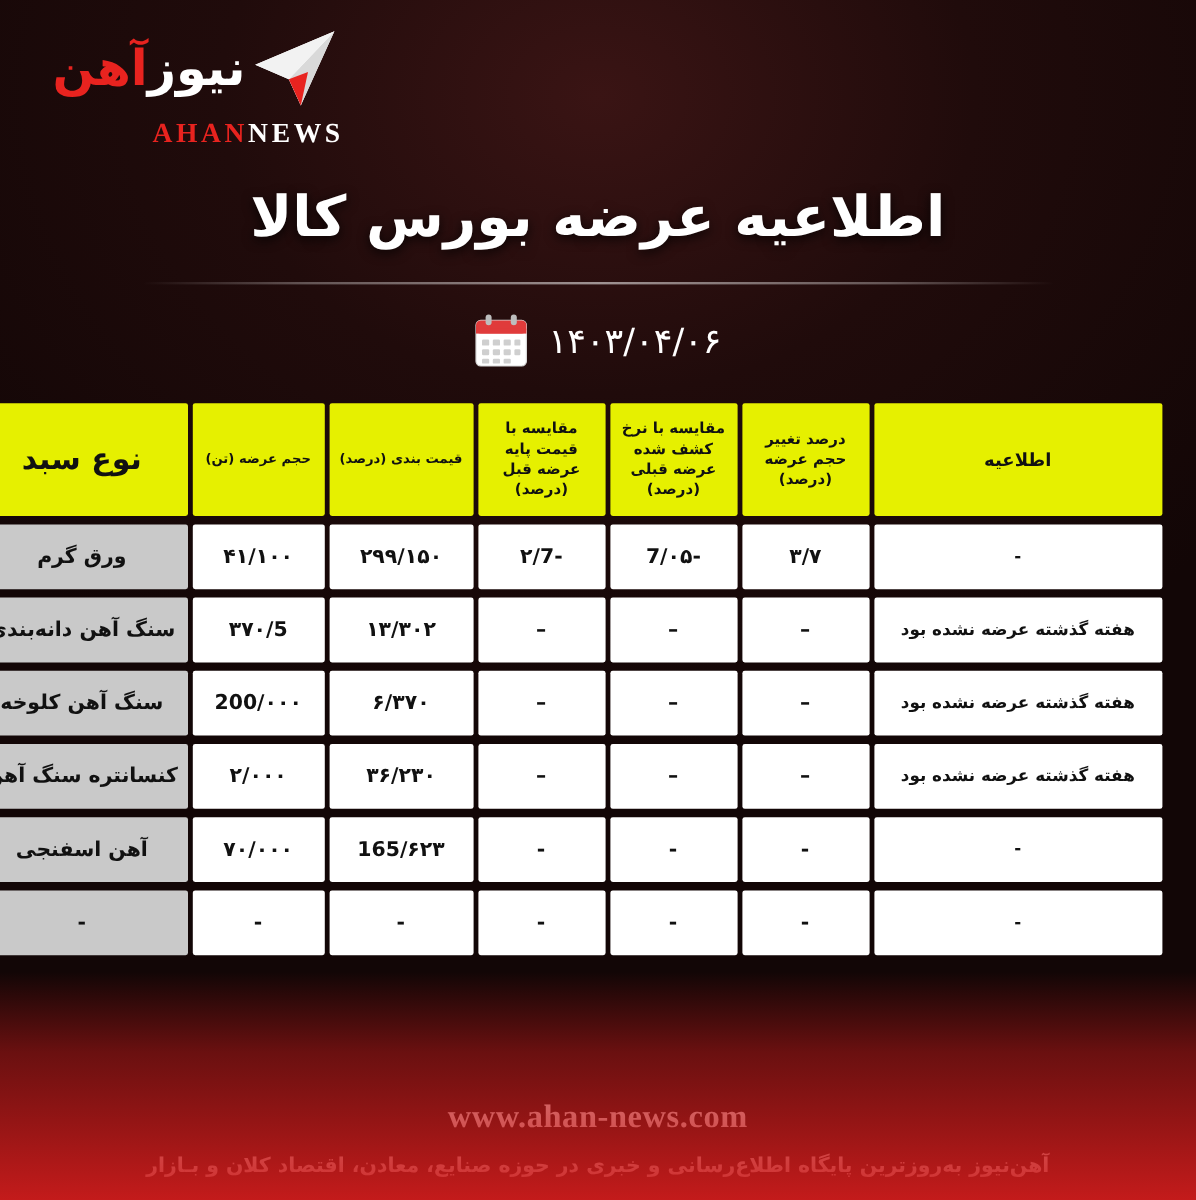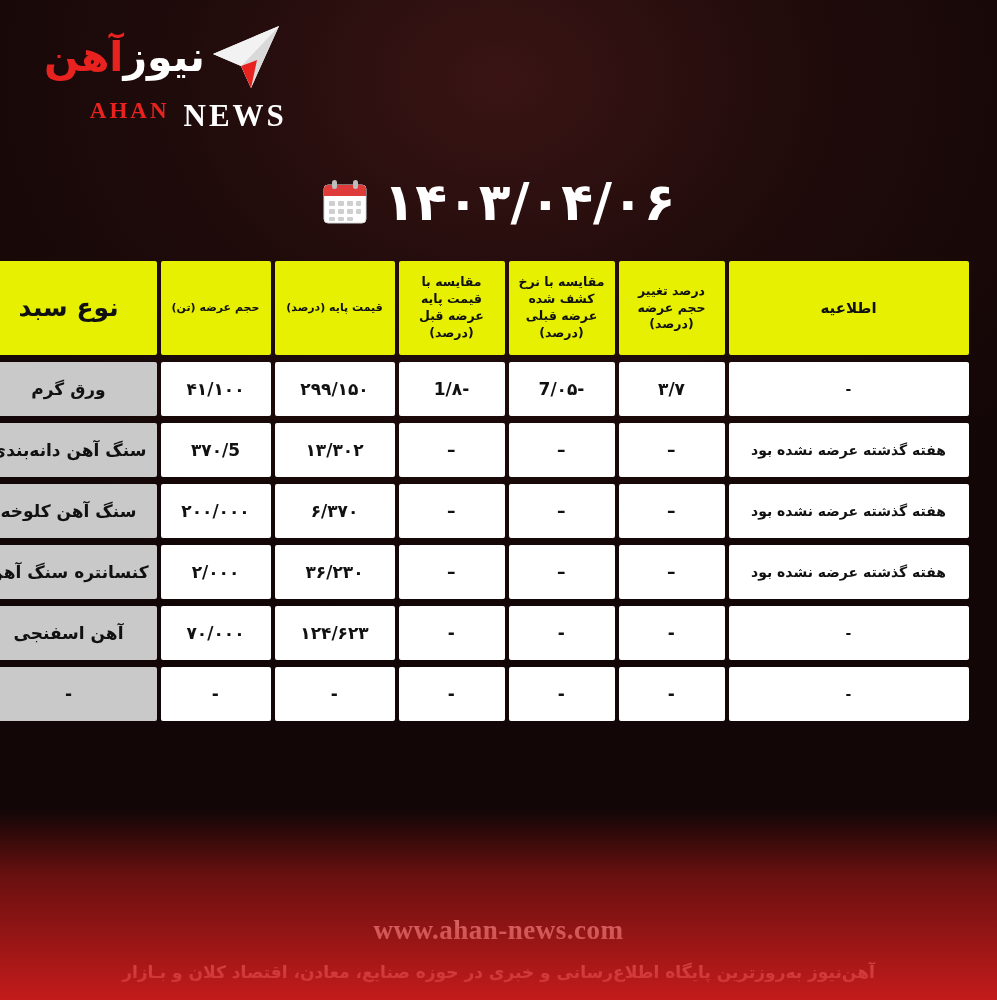--- a/index.html
+++ b/index.html
@@ -60,34 +60,33 @@
   .logo-fa .red { color: #e8231f; }
   .logo-mark {
     position: relative;
     width: 72px;
     height: 66px;
     margin-right: 4px;
   }
   .logo-mark svg { display: block; }
   .logo-bottom {
     display: flex;
-    align-items: flex-start;
-    gap: 14px;
+    align-items: center;
     margin-top: 8px;
     direction: ltr;
   }
   .logo-ahan {
     font-size: 23px;
     font-weight: bold;
     letter-spacing: 3px;
     color: #e8231f;
     font-family: "Liberation Serif", serif;
   }
   .logo-news {
-    font-size: 31px;
+    font-size: 23px;
     font-weight: bold;
     letter-spacing: 3px;
     color: #ffffff;
     font-family: "Liberation Serif", serif;
   }
 
   
   .title-wrap {
     position: relative;
     text-align: center;
@@ -116,22 +115,22 @@
     margin-top: 24px;
     direction: ltr;
   }
   .cal-icon {
     width: 46px;
     height: 46px;
     position: relative;
     flex: 0 0 auto;
   }
   .date-text {
-    font-size: 52px;
-    font-weight: bold;
+    font-size: 29px;
+    font-weight: normal;
     color: #ffffff;
     letter-spacing: 1px;
     font-family: "DejaVu Sans", sans-serif;
   }
 
   
   .table-wrap {
     margin: 22px auto 0;
     width: 948px;
   }
@@ -230,20 +229,24 @@
         </span>
         <span class="logo-fa"><span>نیوز</span><span class="red">آهن</span></span>
       </div>
       <div class="logo-bottom">
         <span class="logo-ahan">AHAN</span>
         <span class="logo-news">NEWS</span>
       </div>
     </div>
   </div>
 
+  <div class="title-wrap">
+    <div class="main-title">اطلاعیه عرضه بورس کالا</div>
+    <div class="title-rule"></div>
+  </div>
 
   <div class="date-row">
     <span class="cal-icon">
       <svg width="46" height="46" viewBox="0 0 46 46" xmlns="http://www.w3.org/2000/svg">
         <rect x="2" y="6" width="42" height="38" rx="4" fill="#ffffff" stroke="#d8d8d8" stroke-width="1"></rect>
         <rect x="2" y="6" width="42" height="11" rx="4" fill="#e03b3b"></rect>
         <rect x="2" y="13" width="42" height="4" fill="#e03b3b"></rect>
         <rect x="10" y="1" width="5" height="9" rx="2.5" fill="#bdbdbd"></rect>
         <rect x="31" y="1" width="5" height="9" rx="2.5" fill="#bdbdbd"></rect>
         <g fill="#cfcfcf">
@@ -274,68 +277,68 @@
           <col class="c-base">
           <col class="c-vol">
           <col class="c-type">
       </colgroup>
       <thead>
         <tr>
           <th class="h-desc">اطلاعیه</th>
           <th class="h-cmp3">درصد تغییر حجم عرضه (درصد)</th>
           <th class="h-cmp1">مقایسه با نرخ کشف شده عرضه قبلی (درصد)</th>
           <th class="h-cmp2">مقایسه با قیمت پایه عرضه قبل (درصد)</th>
-          <th class="h-price">قیمت پایه (درصد)</th>
+          <th class="h-price">قیمت بندی (درصد)</th>
           <th class="h-vol">حجم عرضه (تن)</th>
           <th class="h-type">نوع سبد</th>
         </tr>
       </thead>
       <tbody>
         <tr>
           <td class="desc">-</td>
           <td class="num">۳/۷</td>
           <td class="num">-7/۰۵</td>
-          <td class="num">-1/۸</td>
+          <td class="num">-۲/7</td>
           <td class="num">۲۹۹/۱۵۰</td>
           <td class="num">۴۱/۱۰۰</td>
           <td class="cat">ورق گرم</td>
         </tr>
         <tr>
           <td class="desc">هفته گذشته عرضه نشده بود</td>
           <td class="num">–</td>
           <td class="num">–</td>
           <td class="num">–</td>
           <td class="num">۱۳/۳۰۲</td>
           <td class="num">۳۷۰/5</td>
           <td class="cat">سنگ آهن دانه‌بندی</td>
         </tr>
         <tr>
           <td class="desc">هفته گذشته عرضه نشده بود</td>
           <td class="num">–</td>
           <td class="num">–</td>
           <td class="num">–</td>
           <td class="num">۶/۳۷۰</td>
-          <td class="num">۲۰۰/۰۰۰</td>
+          <td class="num">200/۰۰۰</td>
           <td class="cat">سنگ آهن کلوخه</td>
         </tr>
         <tr>
           <td class="desc">هفته گذشته عرضه نشده بود</td>
           <td class="num">–</td>
           <td class="num">–</td>
           <td class="num">–</td>
           <td class="num">۳۶/۲۳۰</td>
           <td class="num">۲/۰۰۰</td>
           <td class="cat">کنسانتره سنگ آهن</td>
         </tr>
         <tr>
           <td class="desc">-</td>
           <td class="num">-</td>
           <td class="num">-</td>
           <td class="num">-</td>
-          <td class="num">۱۲۴/۶۲۳</td>
+          <td class="num">165/۶۲۳</td>
           <td class="num">۷۰/۰۰۰</td>
           <td class="cat">آهن اسفنجی</td>
         </tr>
         <tr>
           <td class="desc">-</td>
           <td class="num">-</td>
           <td class="num">-</td>
           <td class="num">-</td>
           <td class="num">-</td>
           <td class="num">-</td>

